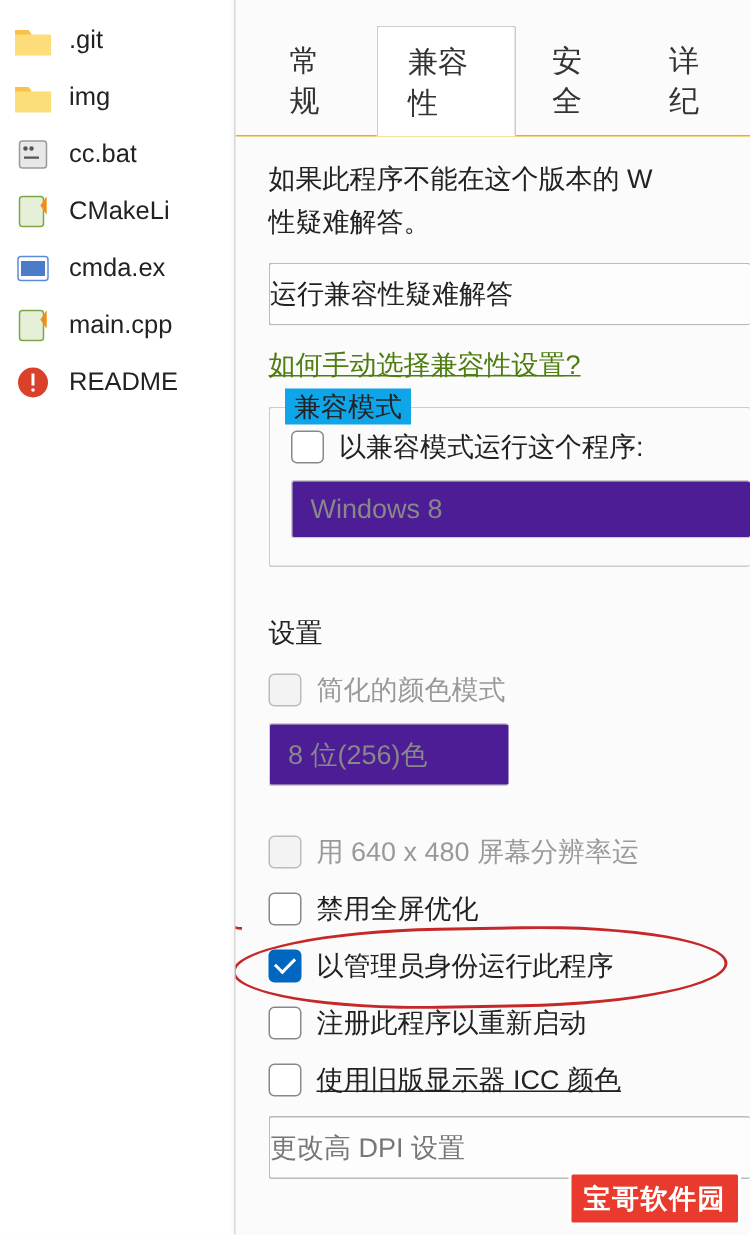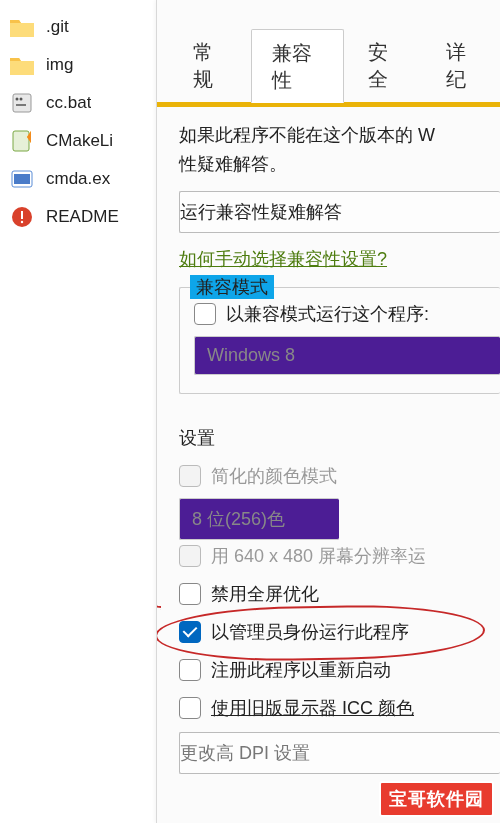--- a/index.html
+++ b/index.html
@@ -50,22 +50,21 @@
       display: flex;
       flex-direction: column;
       overflow: hidden;
       position: relative;
     }
     
     .tabs {
       display: flex;
       padding: 16px 0 0 16px;
       gap: 4px;
-      border-bottom: 5px solid #eab308;
-      margin-top: 12px;
+      border-bottom: 1px solid #eab308;
     }
     .tab {
       padding: 10px 20px 8px;
       font-size: 20px;
       color: #333;
       cursor: pointer;
       position: relative;
       top: 1px;
     }
     .tab.active {
@@ -245,20 +244,30 @@
       <svg width="24" height="24" viewBox="0 0 24 24">
           <rect x="2" y="4" width="20" height="16" rx="2" fill="#fff" stroke="#5b8dd6"></rect>
           <rect x="4" y="7" width="16" height="10" fill="#4a7cc9"></rect>
         </svg>
     </span>
     <span class="file-name">cmda.ex</span>
   </div>
   <div class="file-item">
     <span class="file-icon">
       <svg width="24" height="24" viewBox="0 0 24 24">
+          <rect x="3" y="2" width="16" height="20" rx="2" fill="#e6f0d8" stroke="#7aa845"></rect>
+          <path d="M21 2 l-4 6 4 6z" fill="#fdbb30"></path>
+          <path d="M21 2 l-4 6 4 6" fill="#f28b1e"></path>
+        </svg>
+    </span>
+    <span class="file-name">main.cpp</span>
+  </div>
+  <div class="file-item">
+    <span class="file-icon">
+      <svg width="24" height="24" viewBox="0 0 24 24">
           <circle cx="12" cy="12" r="10" fill="#d9412b"></circle>
           <rect x="11" y="6" width="2" height="8" fill="#fff"></rect>
           <circle cx="12" cy="17" r="1.2" fill="#fff"></circle>
         </svg>
     </span>
     <span class="file-name">README</span>
   </div>
 </div>
 
 <div class="props-panel">
@@ -288,21 +297,21 @@
       <div class="combo">Windows 8</div>
     </div>
 
     <div class="group" style="border:none;padding-left:0;">
       <span class="group-title" style="position:static;background:none;padding:0;display:block;margin-bottom:14px;">设置</span>
 
       <div class="row">
         <div class="checkbox disabled"></div>
         <span class="check-label disabled">简化的颜色模式</span>
       </div>
-      <div class="combo" style="margin-bottom:4px;max-width:160px;">8 位(256)色</div>
+      <div class="combo" style="margin-bottom:32px;max-width:160px;">8 位(256)色</div>
 
       <div class="row">
         <div class="checkbox disabled"></div>
         <span class="check-label disabled">用 640 x 480 屏幕分辨率运</span>
       </div>
 
       <div class="row" style="margin-top:14px;">
         <div class="checkbox"></div>
         <span class="check-label">禁用全屏优化</span>
       </div>

